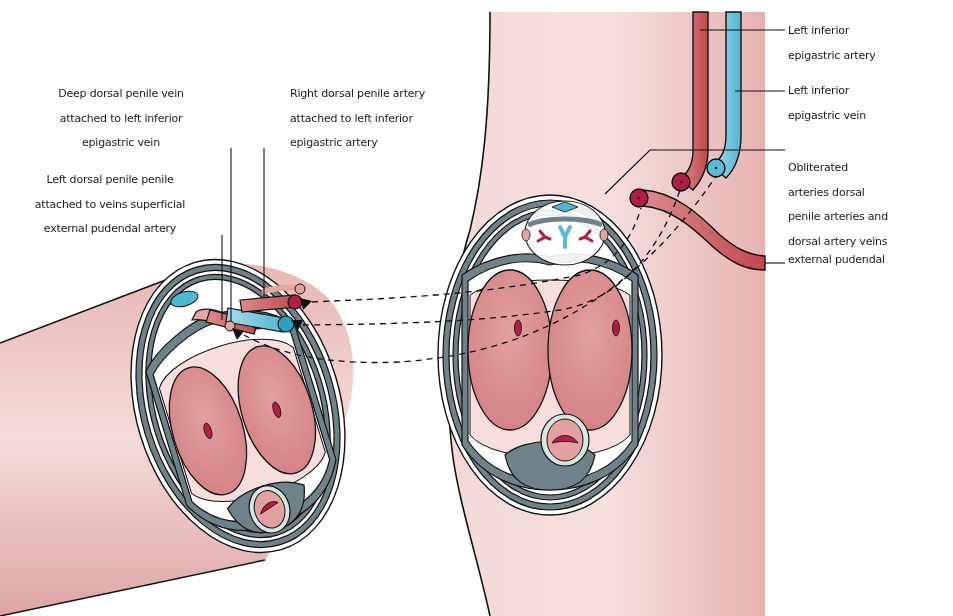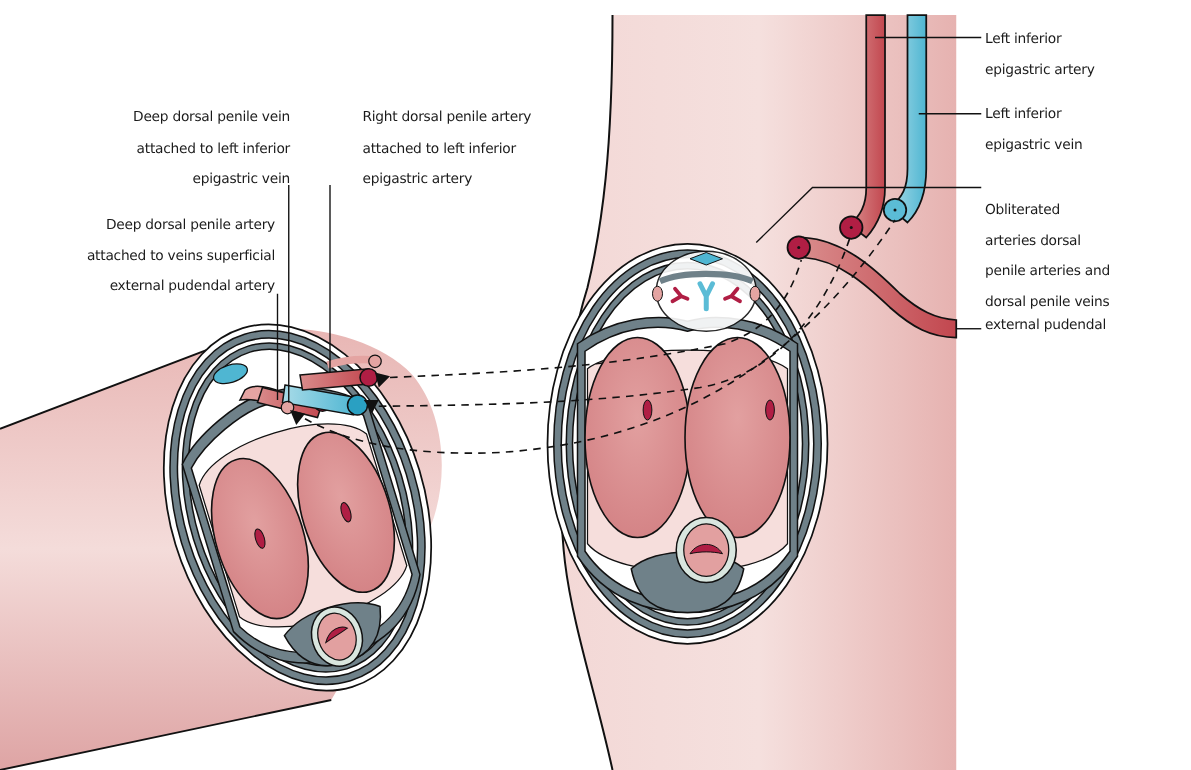--- a/index.html
+++ b/index.html
@@ -2,21 +2,21 @@
 <html><head>
 <meta charset="utf-8">
 <style>
   html, body { margin:0; padding:0; background:#ffffff; }
   body { width:953px; height:616px; position:relative; overflow:hidden;
          font-family:"DejaVu Sans", sans-serif; }
   svg#diagram { position:absolute; left:0; top:0; }
   .lbl { position:absolute; font-family:"DejaVu Sans", "Liberation Sans", sans-serif;
          font-size:11px; line-height:24.5px; color:#1a1a1a; letter-spacing:-0.2px; white-space:nowrap; }
   .lbl .ln { display:block; }
-  .right { text-align:right; }
+  .right { text-align:center; }
 </style>
 </head>
 <body>
 
 <svg id="diagram" width="953" height="616" viewBox="0 0 953 616">
   <defs>
     <linearGradient id="skinGradL" x1="0" y1="0" x2="0" y2="1">
       <stop offset="0" stop-color="#e8b6b4"></stop>
       <stop offset="0.5" stop-color="#f4dcda"></stop>
       <stop offset="1" stop-color="#dea4a4"></stop>
@@ -162,37 +162,37 @@
   <span class="ln">epigastric vein</span>
 </div>
 
 <div class="lbl" style="left:270px; top:82px;margin-left:20px;">
   <span class="ln">Right dorsal penile artery</span>
   <span class="ln">attached to left inferior</span>
   <span class="ln">epigastric artery</span>
 </div>
 
 <div class="lbl right" style="left:0px; top:168px; width:220px;">
-  <span class="ln">Deep dorsal penile artery</span>
+  <span class="ln">Left dorsal penile penile</span>
   <span class="ln">attached to veins superficial</span>
   <span class="ln">external pudendal artery</span>
 </div>
 
 <div class="lbl" style="left:788px; top:19px;">
   <span class="ln">Left inferior</span>
   <span class="ln">epigastric artery</span>
 </div>
 
 <div class="lbl" style="left:788px; top:79px;">
   <span class="ln">Left inferior</span>
   <span class="ln">epigastric vein</span>
 </div>
 
 <div class="lbl" style="left:788px; top:156px;">
   <span class="ln">Obliterated</span>
   <span class="ln">arteries dorsal</span>
   <span class="ln">penile arteries and</span>
-  <span class="ln">dorsal penile veins</span>
+  <span class="ln">dorsal artery veins</span>
 </div>
 
 <div class="lbl" style="left:788px; top:248px;">
   <span class="ln">external pudendal</span>
 </div>
 
 </body></html>

